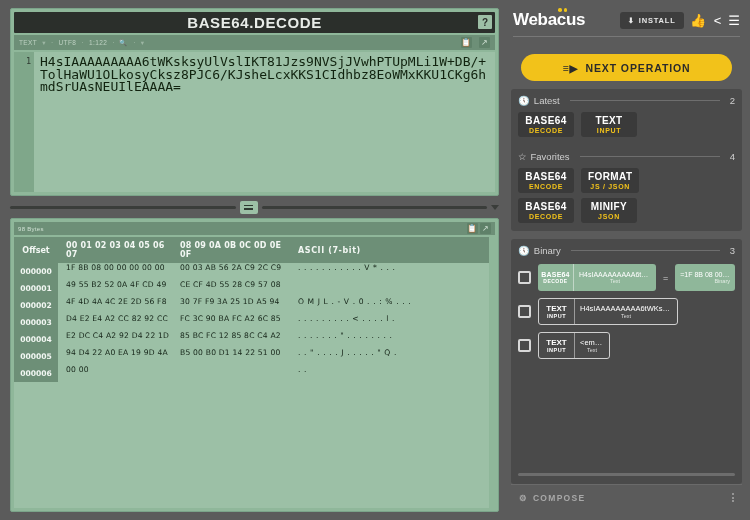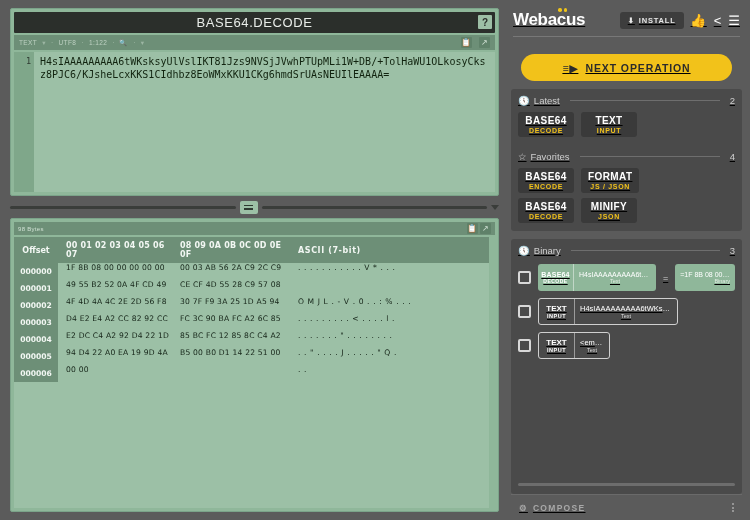--- a/index.html
+++ b/index.html
@@ -31,21 +31,21 @@
   }
   .op-title {
     background: #2b2f2b;
     height: 21px;
     display: flex; align-items: center; justify-content: center;
     position: relative;
     margin: 3px 3px 0 3px;
     border-radius: 1px;
   }
   .op-title-text {
-    color: #e8ece8; font-size: 13px; font-weight: normal;
+    color: #e8ece8; font-size: 15px; font-weight: bold;
     letter-spacing: .6px;
   }
   .help-btn {
     position: absolute; right: 3px; top: 3px;
     width: 14px; height: 14px;
     background: #9dbfa6; color: #2b2f2b;
     font-size: 10px; font-weight: bold;
     display: flex; align-items: center; justify-content: center;
     border-radius: 1px;
   }
@@ -74,21 +74,21 @@
     width: 20px; background: #7fa78a;
     color: #2e3a31; font-size: 8.5px;
     font-family: "DejaVu Sans Mono", monospace;
     text-align: right; padding: 4px 3px 0 0;
     flex: 0 0 20px;
   }
   .code {
     flex: 1;
     padding: 4px 6px 0 6px;
     font-family: "DejaVu Sans Mono", monospace;
-    font-size: 10px; line-height: 12.5px;
+    font-size: 13px; line-height: 12.5px;
     color: #11230f;
     word-break: break-all;
     white-space: pre-wrap;
   }
 
   
   .splitter {
     height: 22px; flex: 0 0 22px;
     display: flex; align-items: center;
     position: relative;
@@ -171,22 +171,21 @@
   .c-asc { flex: 1; padding-left: 8px; letter-spacing: .6px; }
   .hex-scroll-v {
     width: 6px; flex: 0 0 6px; background: #8fb79a;
   }
 
   
   #side {
     width: 245px; height: 520px;
     background: #5b5b5b;
     display: flex; flex-direction: column;
-    padding: 6px 8px 0 6px;
-    text-decoration: underline;
+    padding: 6px 8px 10px 6px;
   }
   .brand-row {
     display: flex; align-items: center;
     height: 28px; gap: 7px;
     padding: 0 2px;
   }
   .logo { position: relative; color: #fff; font-size: 17px; font-weight: bold; letter-spacing: -.3px; }
   .logo .dots { position: absolute; top: -2px; left: 45px; display: flex; gap: 2px; }
   .logo .dots i { width: 3.5px; height: 3.5px; border-radius: 50%; display:block; }
   .logo .dots i:nth-child(1){ background:#f0c419; }

